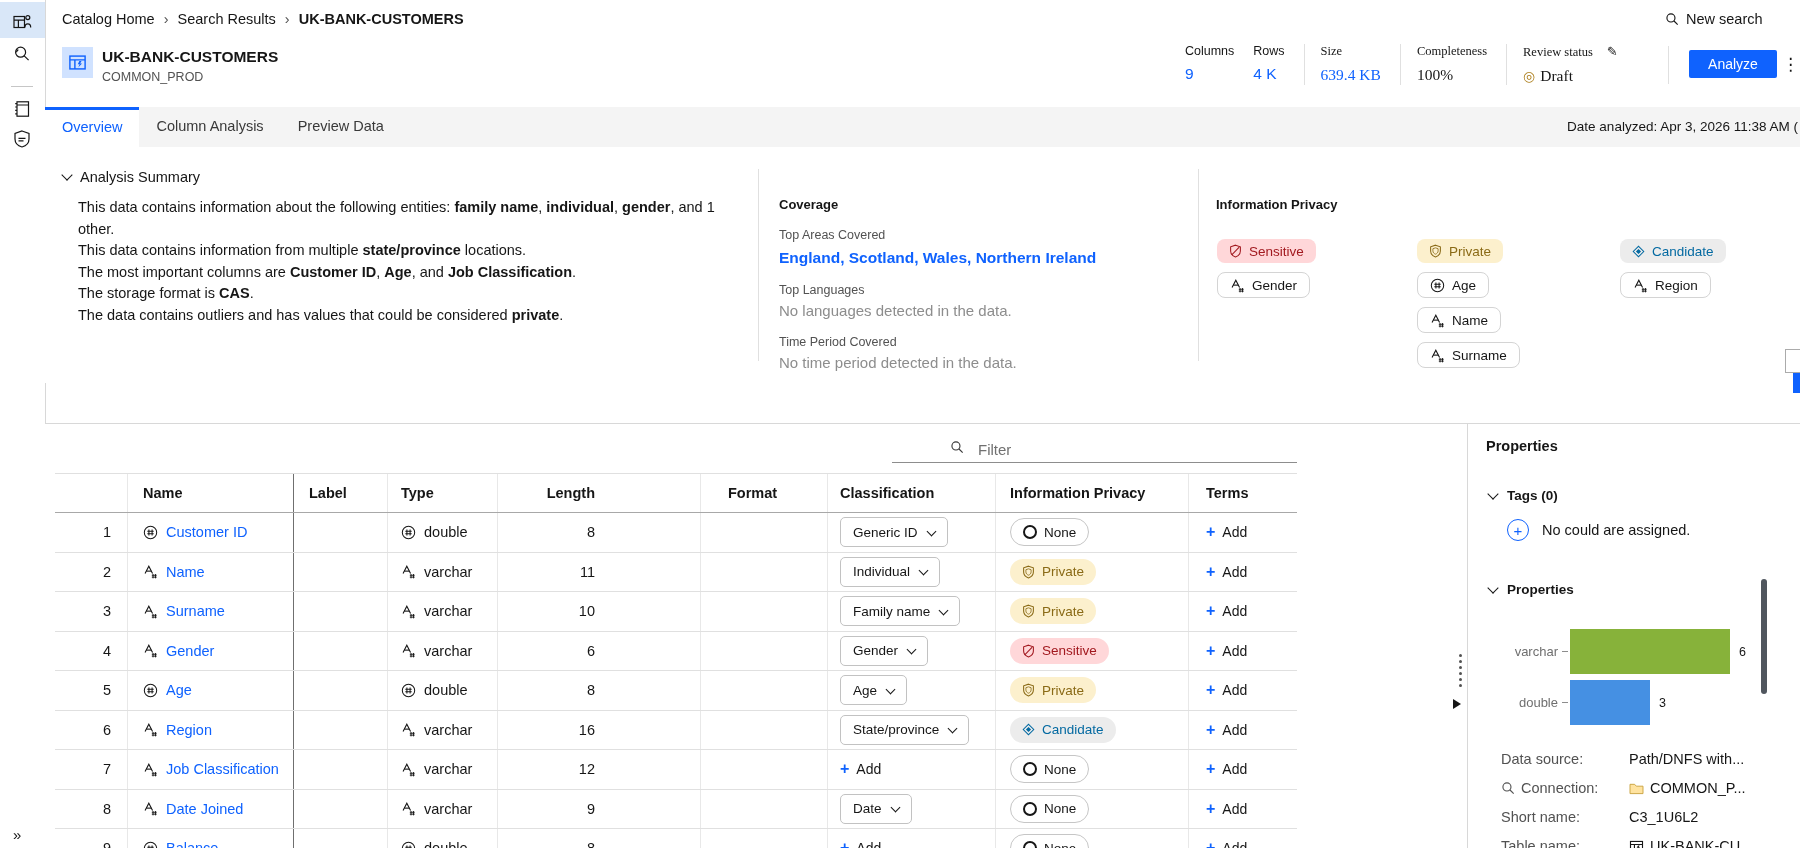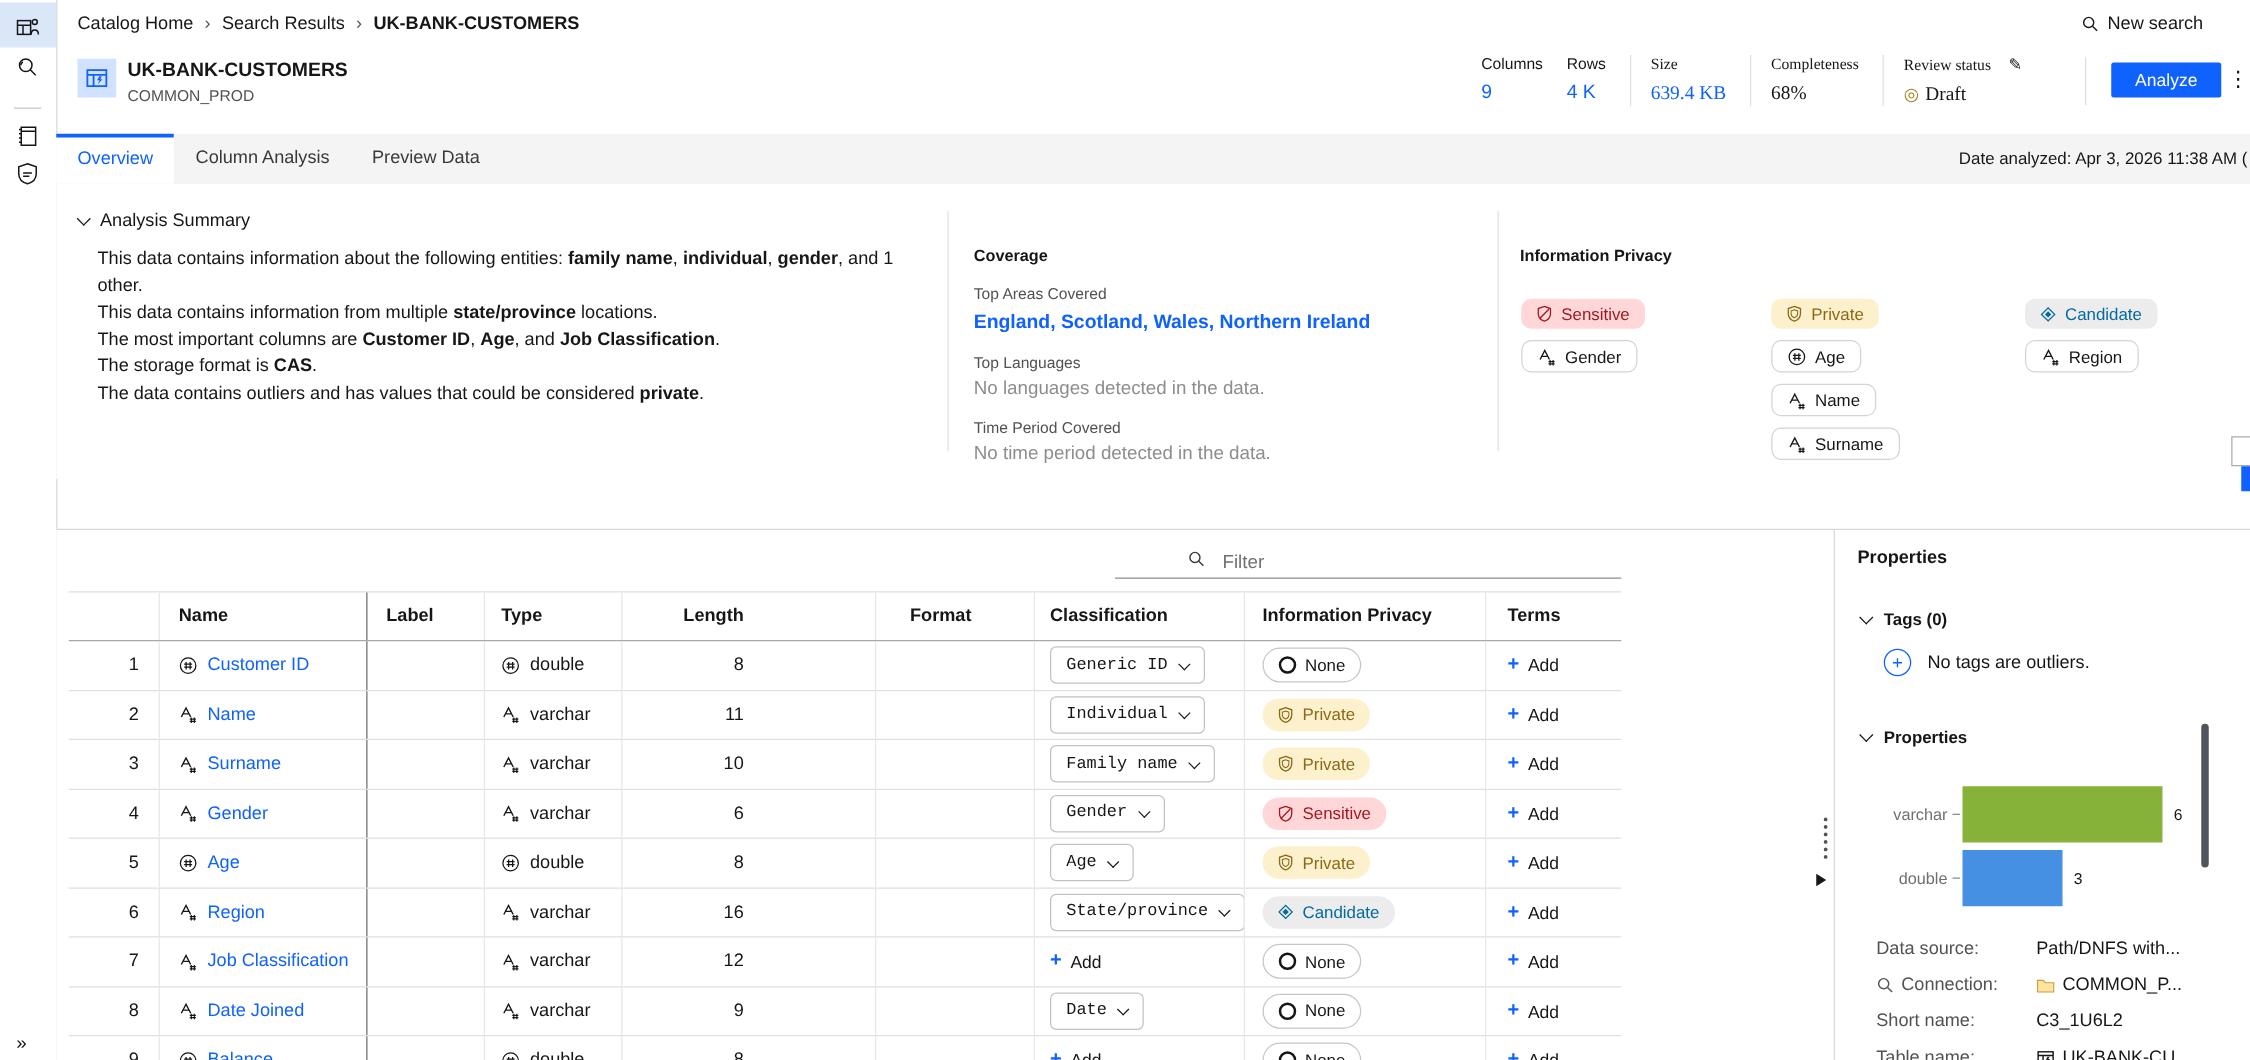--- a/index.html
+++ b/index.html
@@ -86,21 +86,21 @@
   .td.c0{justify-content:flex-end;padding-left:0;padding-right:16px;}
   .td.c3{padding-left:13px;}
   .td.c4{justify-content:flex-end;padding-left:0;padding-right:105px;}
   .td.c5{padding-left:27px;}
   .td.c6{padding-left:12px;}
   .td.c7{padding-left:14px;}
   .td.c8{padding-left:17px;}
   .name-lnk{color:#0f62fe;cursor:pointer;}
   .tico{color:#161616;display:inline-flex;}
   .chip{display:inline-flex;align-items:center;gap:10px;height:28px;padding:0 12px;background:#fff;
-        border:1px solid #c2c2c2;border-radius:5px;font-size:13.5px;cursor:pointer;white-space:nowrap;font-family:Liberation Mono, monospace;}
+        border:1px solid #c2c2c2;border-radius:5px;font-size:13.5px;cursor:pointer;white-space:nowrap;}
   .chip .chev{width:6px;height:6px;margin-top:-2px;}
   .add-link{display:inline-flex;align-items:center;gap:7px;cursor:pointer;}
   .plus-b{color:#0f62fe;font-weight:bold;font-size:16px;}
   .add-t{color:#161616;font-size:14px;}
   
   .props{position:absolute;left:1422px;top:0;width:333px;height:465px;border-left:1px solid #d8d8d8;background:#fff;}
   .p-title{position:absolute;left:18px;top:14px;font-size:14.5px;font-weight:bold;}
   .p-sec{position:absolute;left:21px;display:flex;align-items:center;gap:10px;font-size:13.5px;font-weight:bold;cursor:pointer;}
   .p-sec.tags{top:64px;} .p-sec.pr{top:158px;}
   .no-tags{position:absolute;left:39px;top:95px;display:flex;align-items:center;gap:13px;font-size:14.5px;}
@@ -204,21 +204,21 @@
         <div class="stat">
           <div class="stat-label">Rows</div>
           <div class="stat-value lnk">4 K</div>
         </div>
         <div class="stat bl">
           <div class="stat-label">Size</div>
           <div class="stat-value lnk">639.4 KB</div>
         </div>
         <div class="stat bl">
           <div class="stat-label">Completeness</div>
-          <div class="stat-value">68%</div>
+          <div class="stat-value">100%</div>
         </div>
       </div>
     <div class="stat bl">
       <div class="stat-label">
         <span>Review status</span>
         <span class="pencil">✎</span>
       </div>
       <div class="stat-value">
         <span class="draft-ic">◎</span><span>Draft</span>
       </div>
@@ -790,21 +790,21 @@
       </div>
 
     <aside class="props">
       <div class="p-title">Properties</div>
       <div class="p-sec tags">
         <span class="chev"></span>
         <span>Tags (0)</span>
       </div>
       <div class="no-tags">
         <span class="plus-circle">+</span>
-        <span>No tags are outliers.</span>
+        <span>No could are assigned.</span>
       </div>
       <div class="p-sec pr">
         <span class="chev"></span>
         <span>Properties</span>
       </div>
       <div class="chart" id="type-chart">
           <div class="c-row">
             <div class="c-lab">varchar</div>
             <div class="c-tick"></div>
             <div class="c-bar" style="width: 160px; background: rgb(135, 178, 58);"></div>

